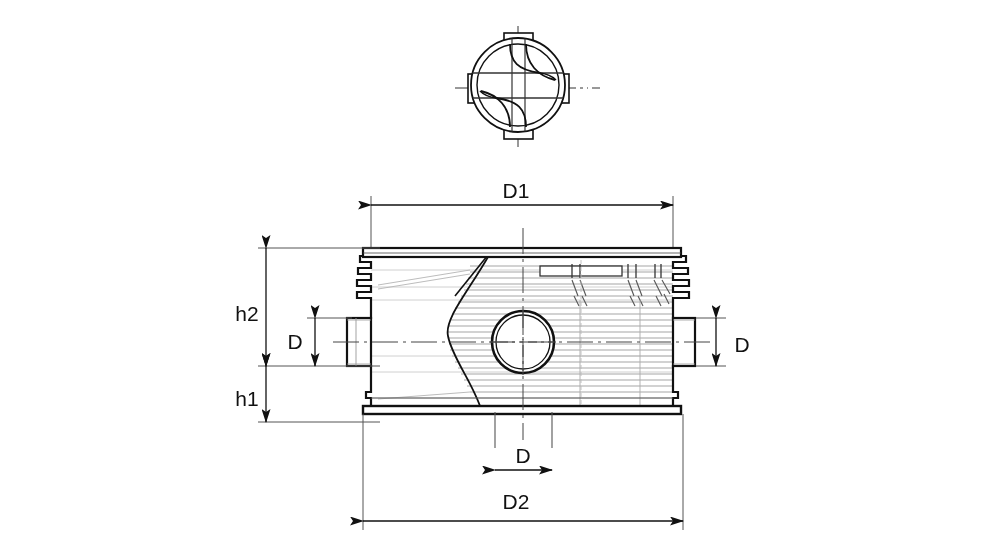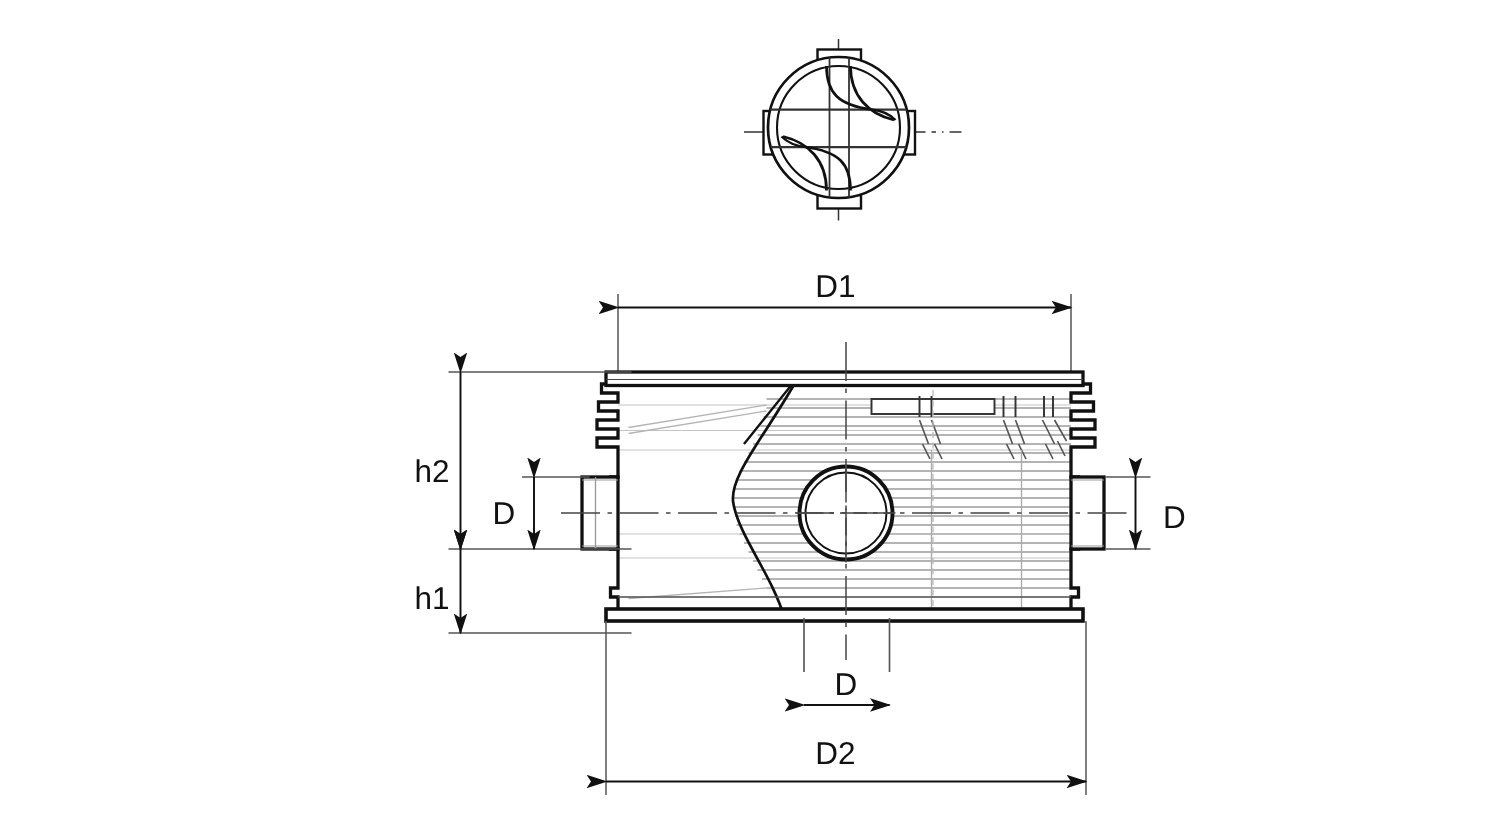--- a/index.html
+++ b/index.html
@@ -1,18 +1,18 @@
 <!DOCTYPE html>
 <html><head>
 <meta charset="utf-8">
 <style>
   html,body{margin:0;padding:0;background:#ffffff;}
   body{width:992px;height:558px;overflow:hidden;
        font-family:"Liberation Sans", sans-serif;}
-  #stage{position:relative;width:784px;height:558px;background:#fff;padding-left:41px;}
+  #stage{position:relative;width:784px;height:558px;background:#fff;}
   svg{display:block;}
   .dimtext{font-family:"Liberation Sans", sans-serif;font-size:21px;fill:#111;}
 </style>
 </head>
 <body>
 
 <div id="stage">
 <svg width="992" height="558" viewBox="0 0 992 558">
   <defs>
     <marker id="arrR" markerWidth="14" markerHeight="9" refX="13" refY="4.5" orient="auto" markerUnits="userSpaceOnUse">

